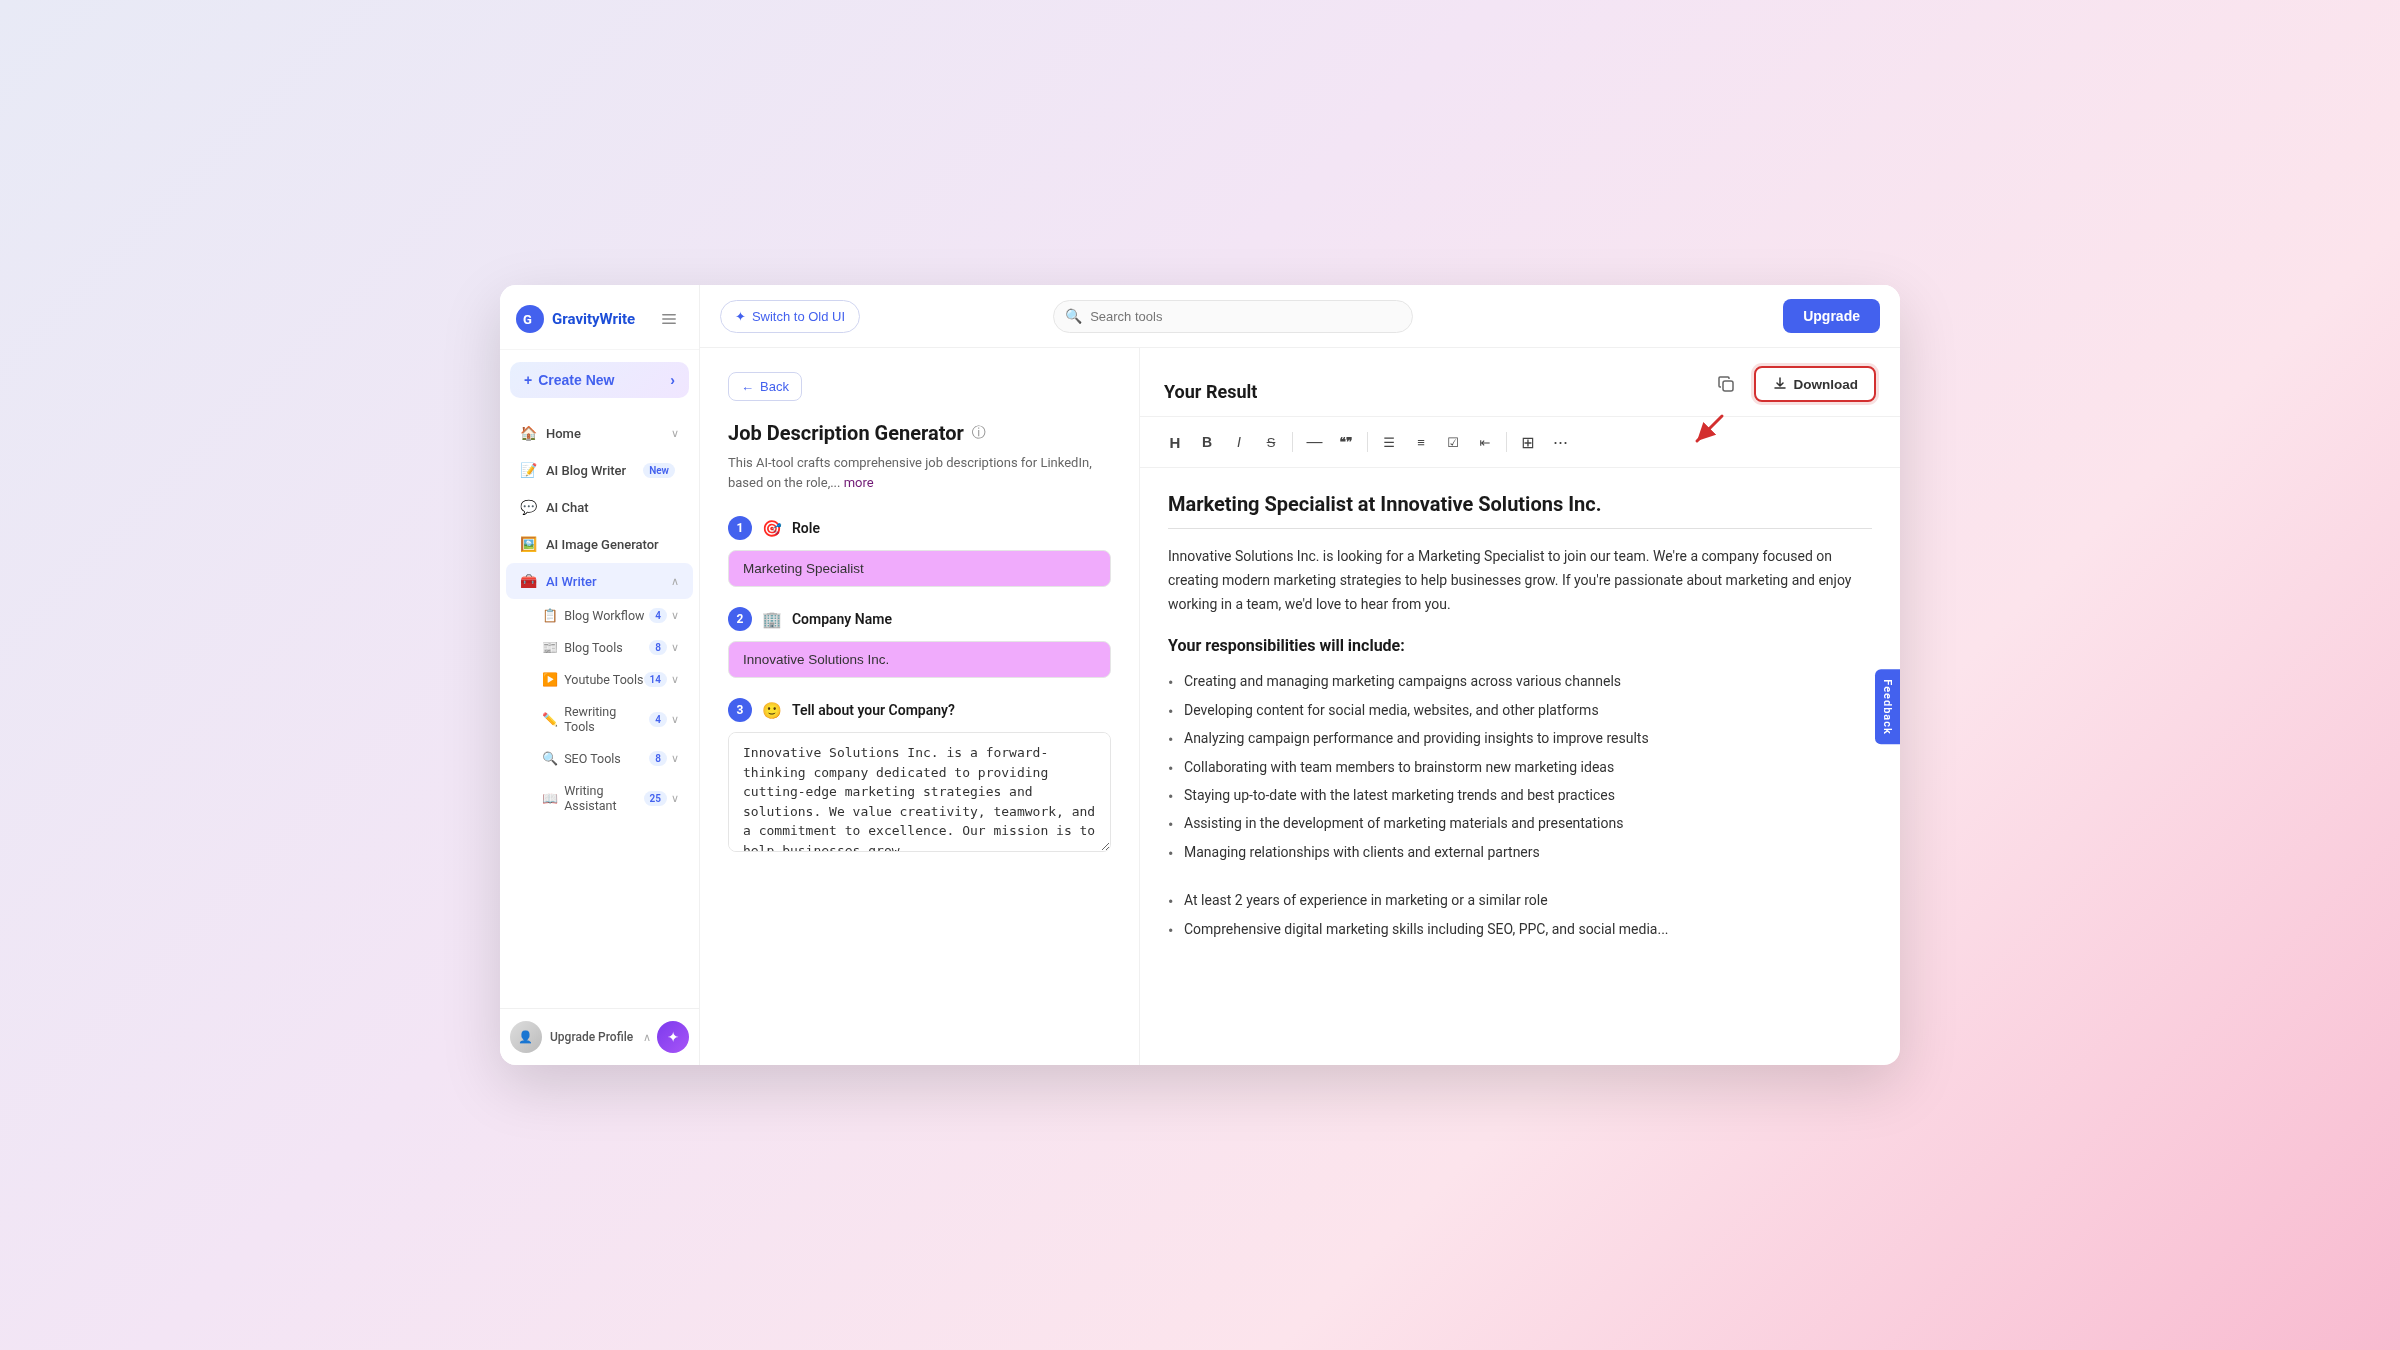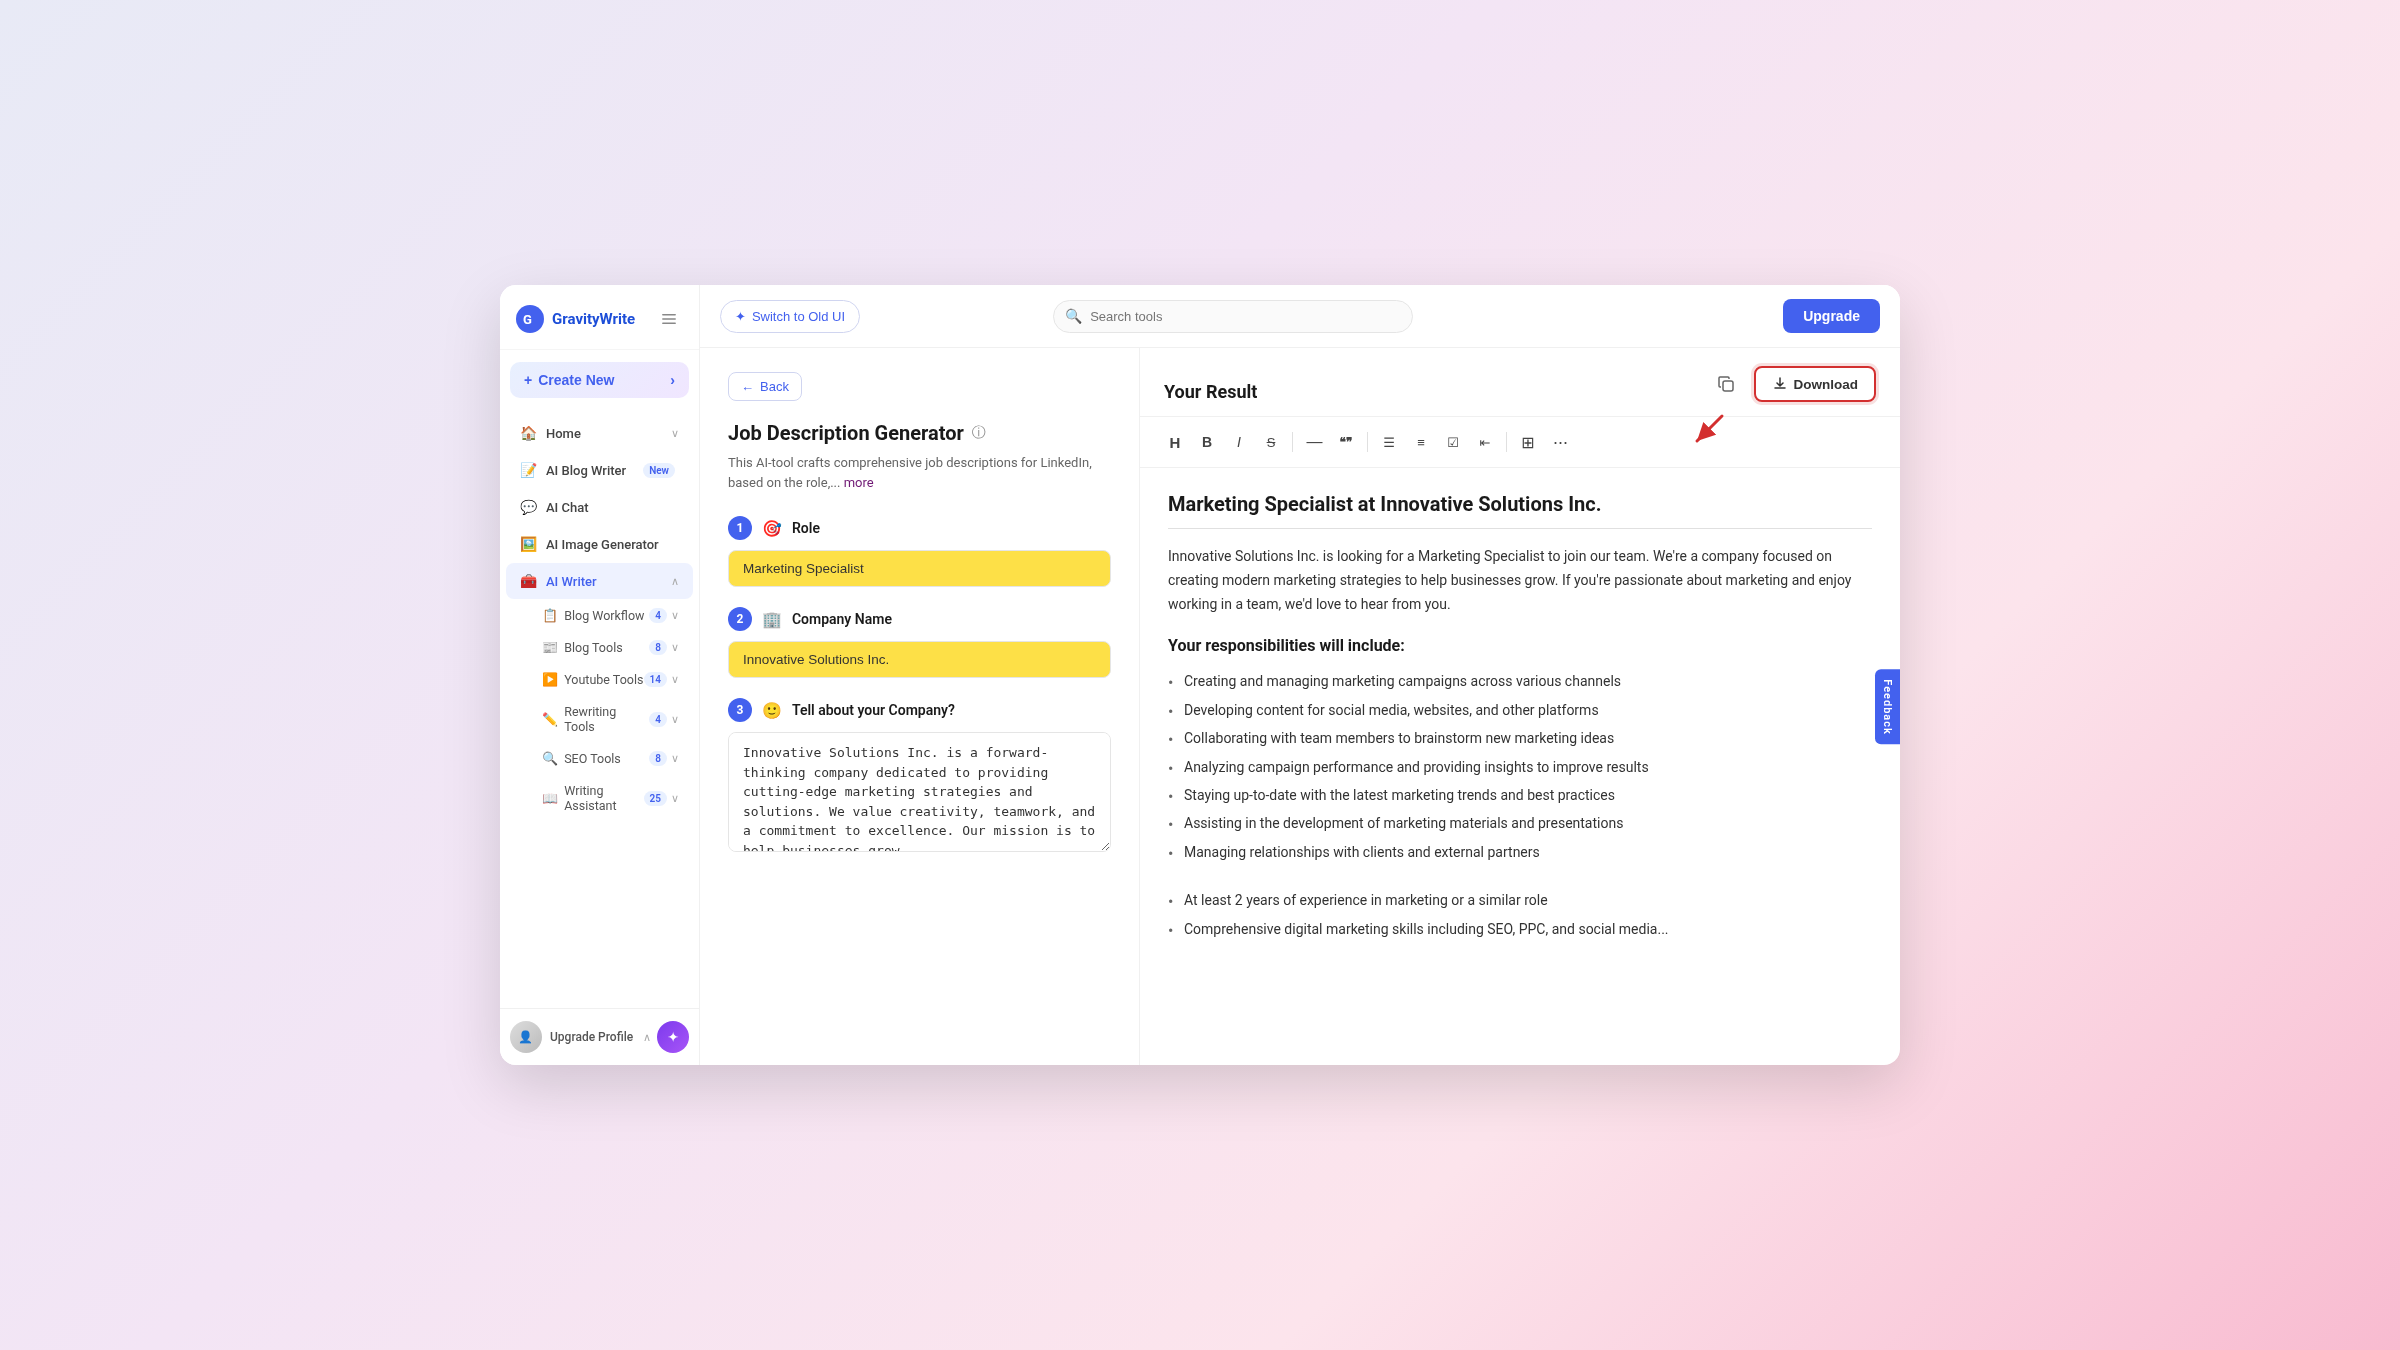--- a/index.html
+++ b/index.html
@@ -317,21 +317,21 @@
     }
     .step-icon { font-size: 16px; }
     .form-input {
       width: 100%;
       padding: 10px 14px;
       border: 1.5px solid #e5e5e5;
       border-radius: 8px;
       font-size: 13.5px;
       color: #333;
       outline: none;
-      background: #fde047;
+      background: #f0abfc;
     }
     .form-textarea {
       width: 100%;
       padding: 10px 14px;
       border: 1.5px solid #e5e5e5;
       border-radius: 8px;
       font-size: 13px;
       color: #333;
       outline: none;
       resize: vertical;
@@ -695,22 +695,22 @@
         </div>
 
         <div class="result-content">
           <div class="result-doc-title">Marketing Specialist at Innovative Solutions Inc.</div>
           <p class="result-intro">Innovative Solutions Inc. is looking for a Marketing Specialist to join our team. We're a company focused on creating modern marketing strategies to help businesses grow. If you're passionate about marketing and enjoy working in a team, we'd love to hear from you.</p>
 
           <div class="result-section-title">Your responsibilities will include:</div>
           <ul class="result-list">
             <li>Creating and managing marketing campaigns across various channels</li>
             <li>Developing content for social media, websites, and other platforms</li>
+            <li>Analyzing campaign performance and providing insights to improve results</li>
             <li>Collaborating with team members to brainstorm new marketing ideas</li>
-            <li>Analyzing campaign performance and providing insights to improve results</li>
             <li>Staying up-to-date with the latest marketing trends and best practices</li>
             <li>Assisting in the development of marketing materials and presentations</li>
             <li>Managing relationships with clients and external partners</li>
           </ul>
 
           <ul class="result-list">
             <li>At least 2 years of experience in marketing or a similar role</li>
             <li>Comprehensive digital marketing skills including SEO, PPC, and social media...</li>
           </ul>
         </div>

